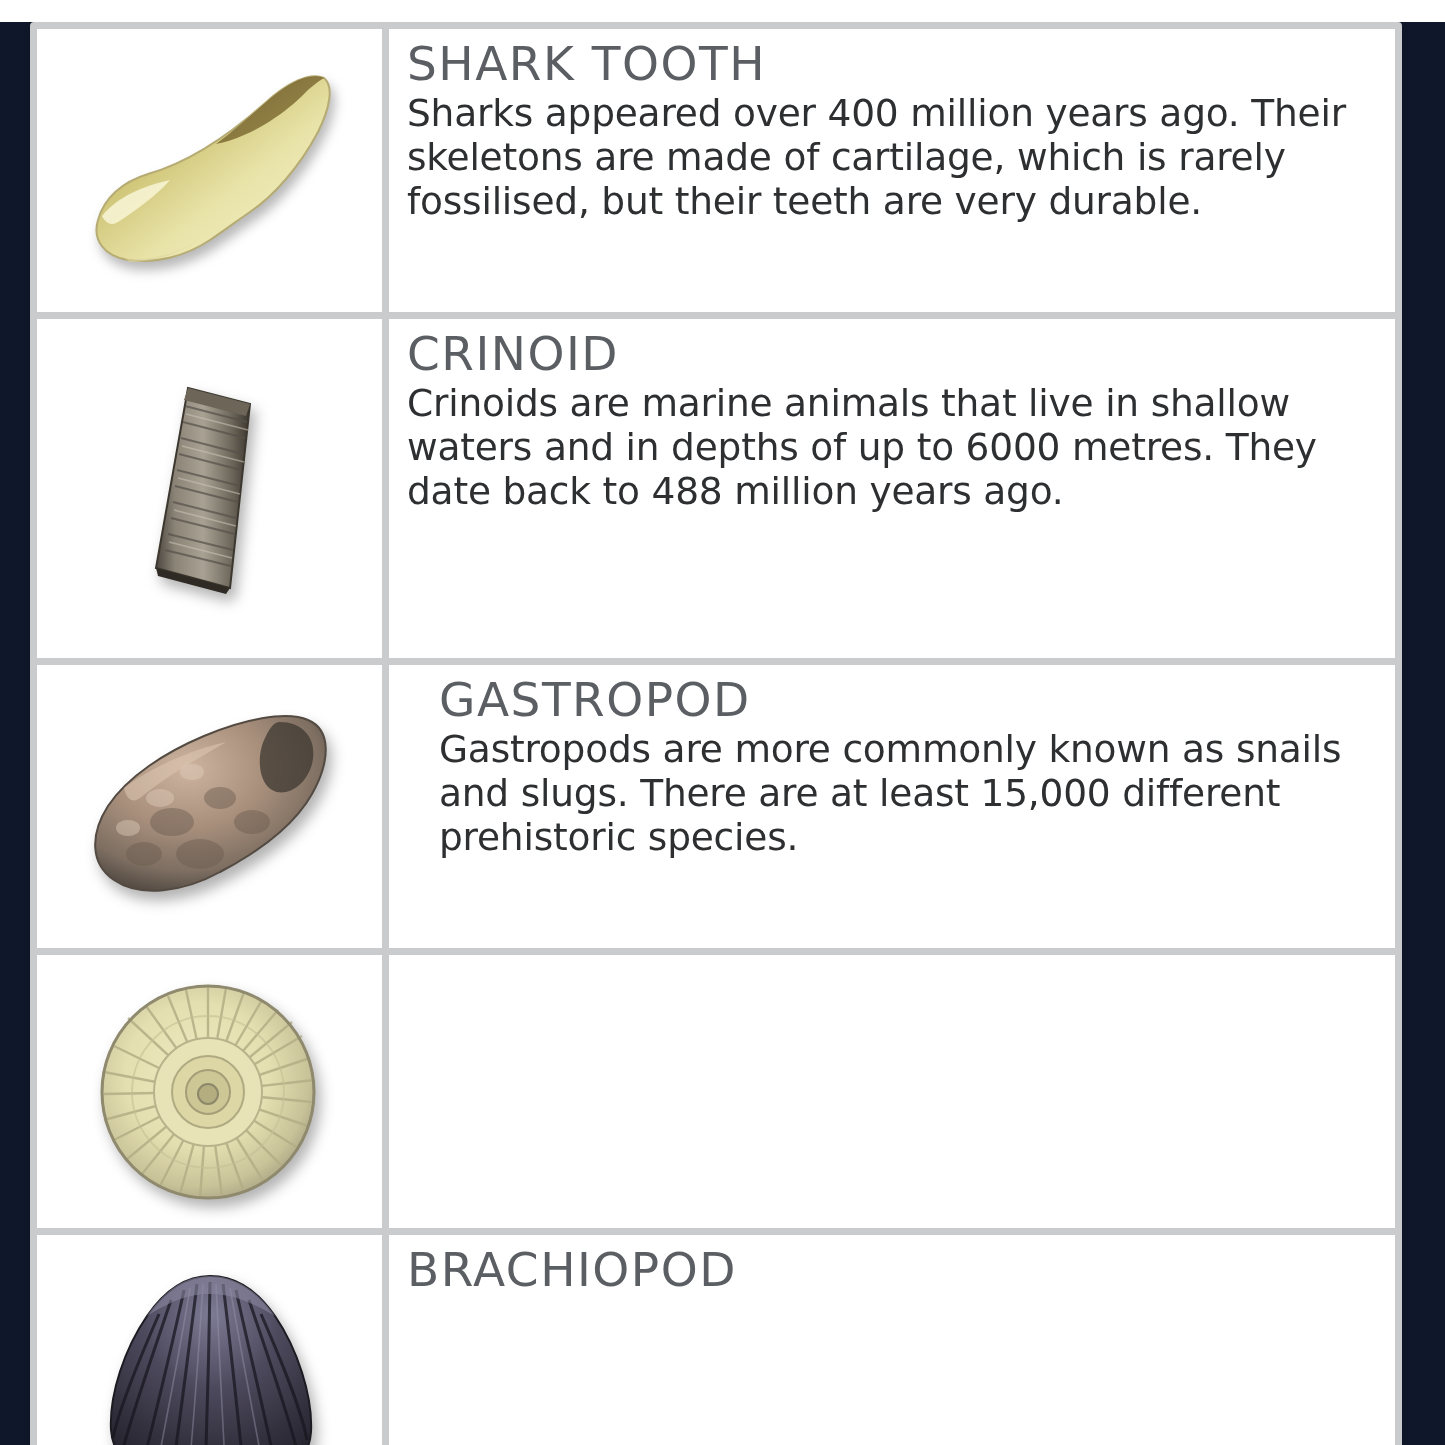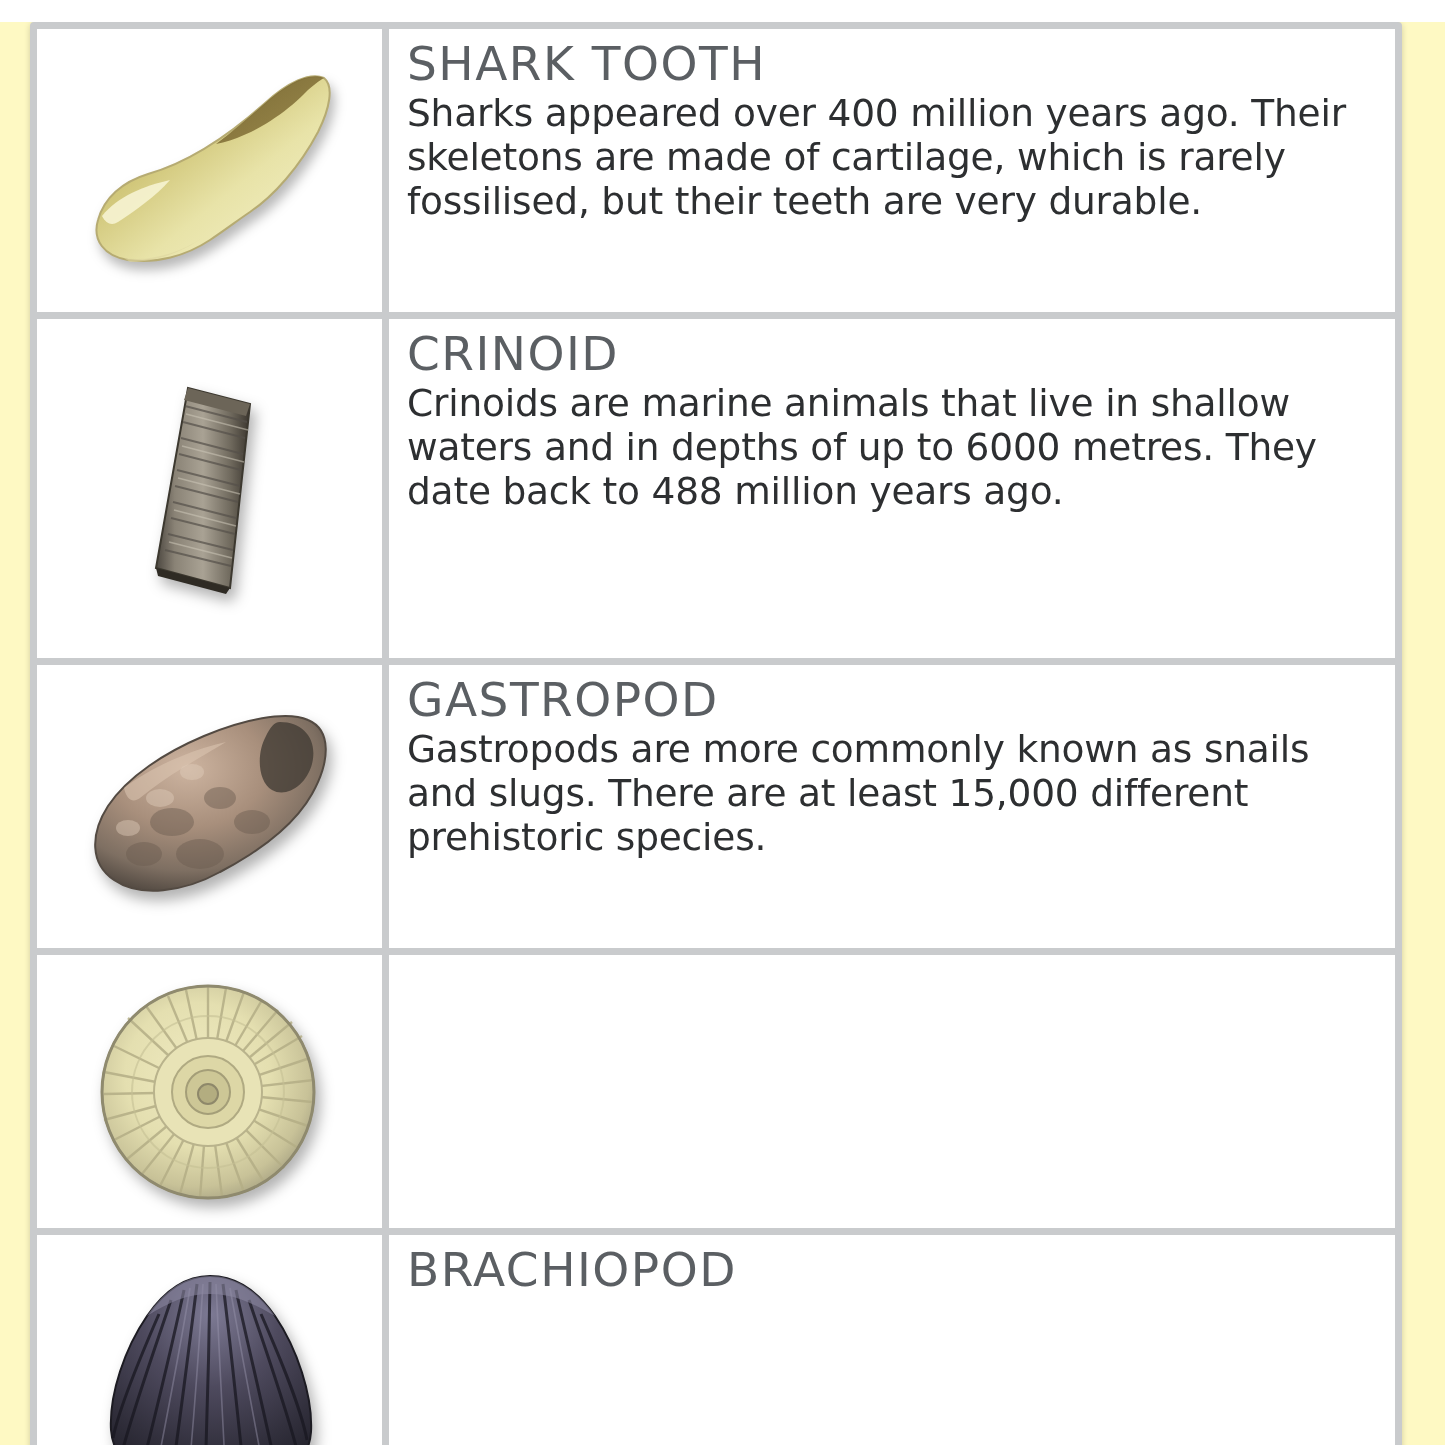--- a/index.html
+++ b/index.html
@@ -12,21 +12,21 @@
     height: 1445px;
     font-family: "DejaVu Sans", sans-serif;
     overflow: hidden;
   }
   .page {
     position: relative;
     width: 1445px;
     height: 1445px;
     box-sizing: border-box;
     padding: 22px 30px 0 30px;
-    background: #fef9c3;
+    background: #0f172a;
   }
   .table {
     border: 7px solid #c9cbcd;
     border-radius: 4px;
     background: #ffffff;
     box-shadow: 0 2px 6px rgba(0,0,0,0.18);
     width: 1372px;
     box-sizing: border-box;
   }
   .row {
@@ -69,21 +69,21 @@
     font-family: "DejaVu Sans", sans-serif;
     font-size: 37.5px;
     line-height: 1.17;
     color: #2d2f31;
     margin: 0;
     letter-spacing: -0.2px;
   }
   
   .row-0 { height: 290px; }
   .row-1 { height: 346px; }
-  .row-2 { height: 290px; }
+  .row-2 { height: 290px; gap: 32px; }
   .row-3 { height: 280px; }
   .row-4 { height: 288px; }
 
   .specimen {
     position: relative;
     display: block;
   }
   
   .tooth-wrap { width: 300px; height: 230px; }
   .tooth {

